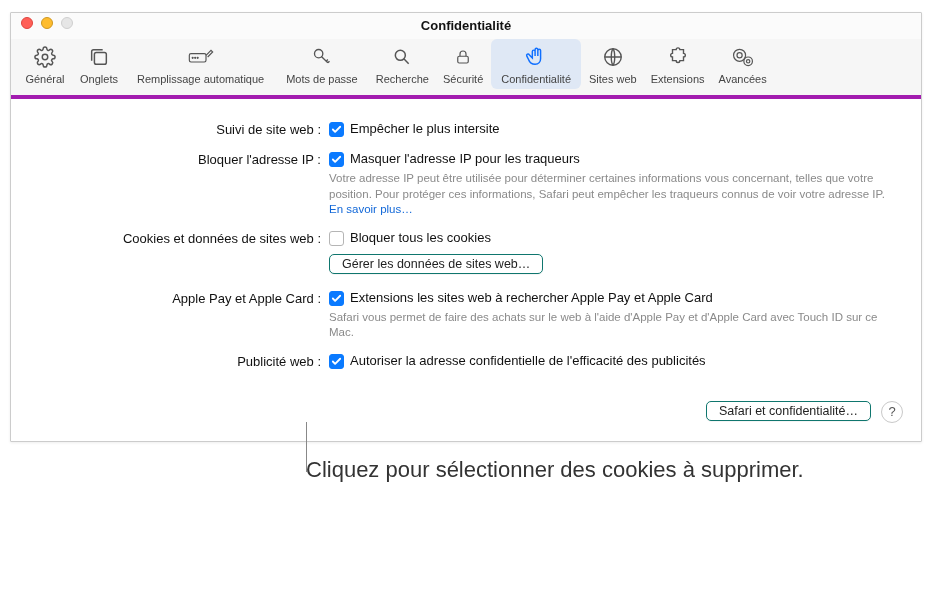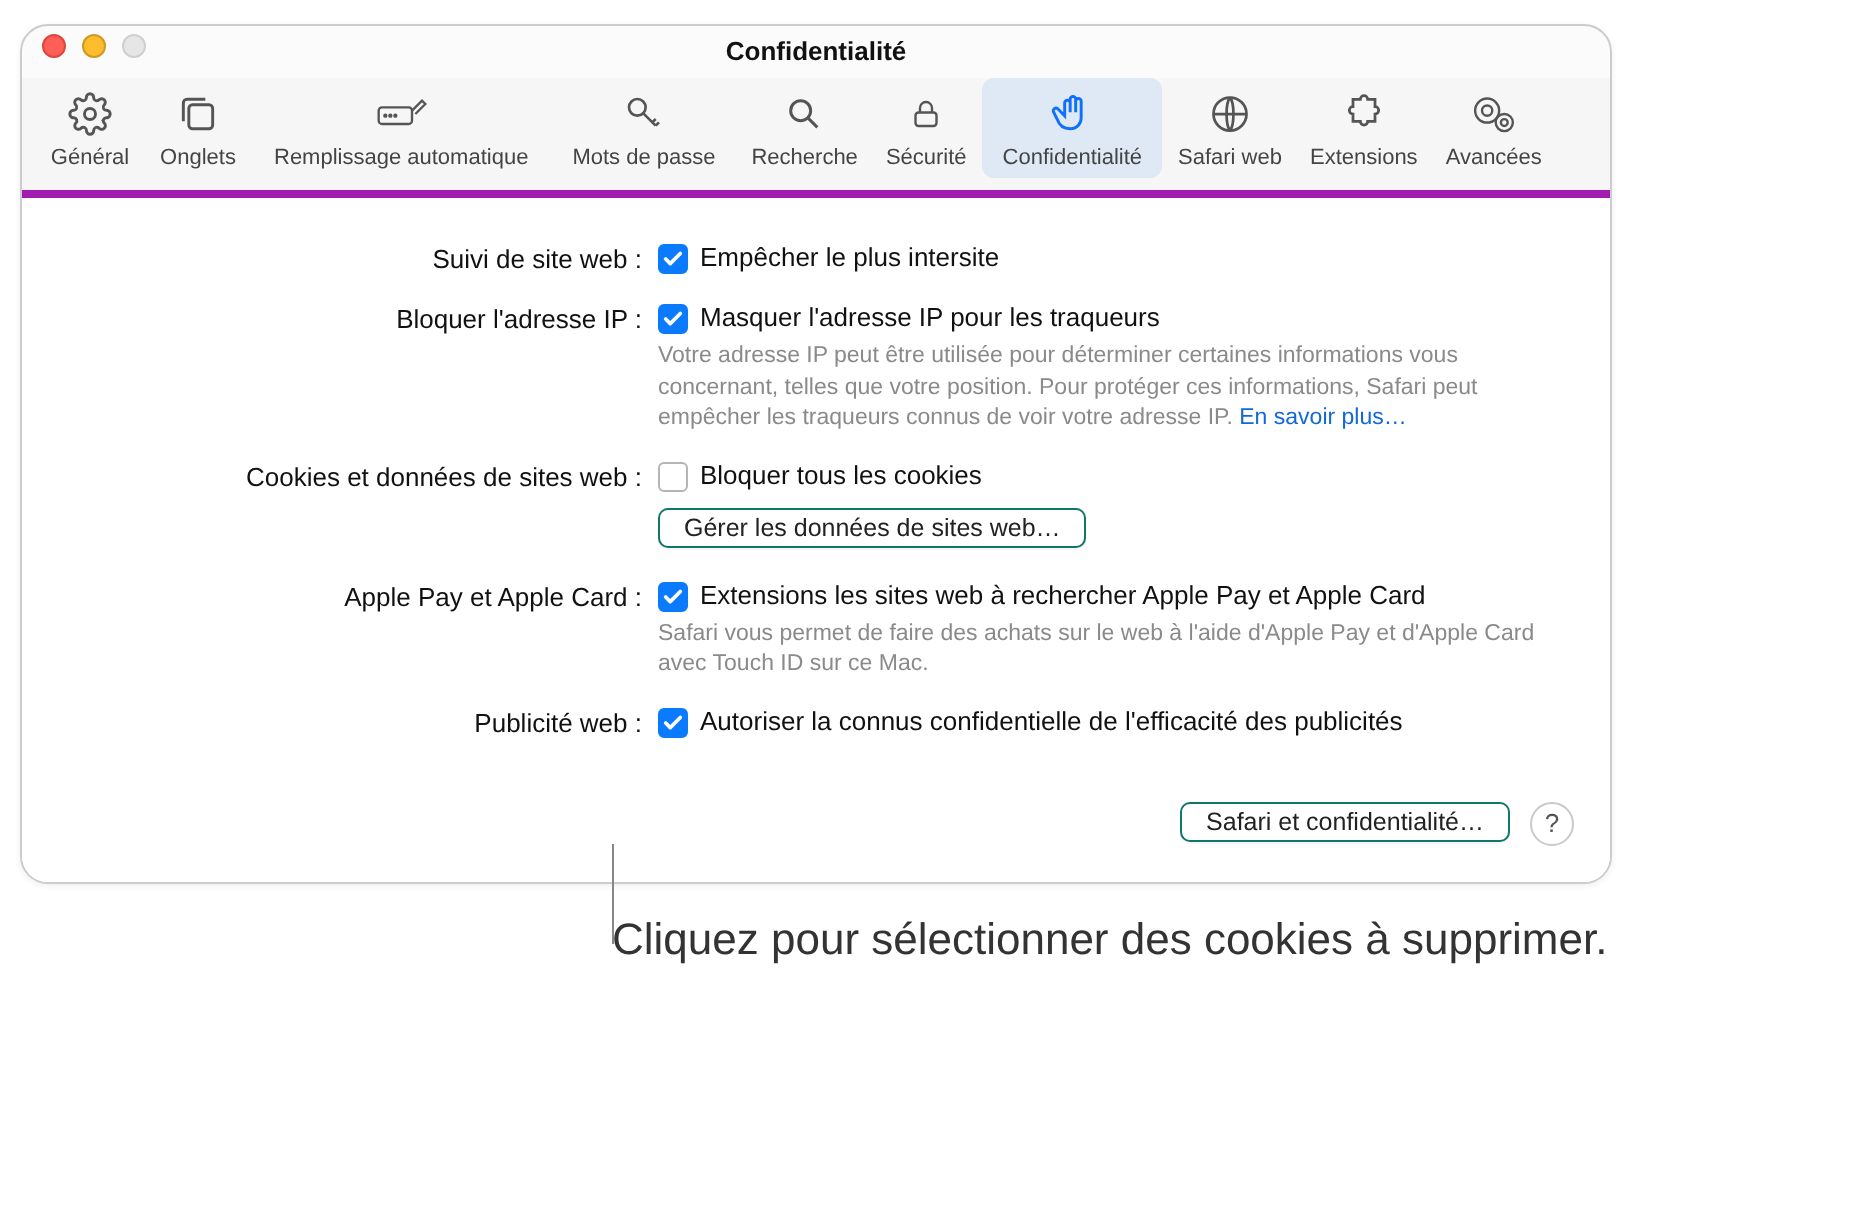--- a/index.html
+++ b/index.html
@@ -1,17 +1,17 @@
 <!DOCTYPE html>
 <html><head>
 <meta charset="utf-8">
 <style>
 * { box-sizing: border-box; margin: 0; padding: 0; }
 body { font-family: -apple-system, "Helvetica Neue", Arial, sans-serif; background: #fff; padding: 12px 10px; width: 931px; }
-.window { width: 796px; border: 1px solid #ccc; border-radius: 14px; overflow: hidden; box-shadow: 0 1px 3px rgba(0,0,0,0.07); background: #fbfbfb; position: relative; }
+.window { width: 912px; border: 1px solid #ccc; border-radius: 1px; overflow: hidden; box-shadow: 0 1px 3px rgba(0,0,0,0.07); background: #fbfbfb; position: relative; }
 .titlebar { height: 26px; display: flex; align-items: center; padding: 0 10px; position: relative;}
 .traffic { display: flex; gap: 8px; position: absolute; left:10px; top:4px;}
 .traffic span { width: 12px; height: 12px; border-radius: 50%; display:block;}
 .trf-close { background: #ff5f57; border:0.5px solid #e0443e;}
 .trf-min { background: #febc2e; border:0.5px solid #cf9820;}
 .trf-max { background: #e6e6e6; border:0.5px solid #cfcfcf;}
 .win-title { position:absolute; left:0; right:0; text-align:center; font-weight:600; font-size:13px; color:#111; top:5px;}
 .toolbar { display:flex; border-bottom:4px solid #a21caf; background:#f6f6f6; padding:0 8px 6px 8px;}
 .tool-item { display:flex; flex-direction:column; align-items:center; justify-content:flex-end; padding:4px 6px 4px 6px; border-radius:6px; font-size:11px; color:#444; margin-right:2px; min-width:52px; }
 .tool-item.wide { min-width: auto; padding-left:10px; padding-right:10px;}
@@ -118,21 +118,21 @@
       </div>
       <div class="tool-label">Confidentialité</div>
     </div>
     <div class="tool-item">
       <div class="tool-icon">
         <svg width="22" height="22" viewBox="0 0 24 24" fill="none" stroke="currentColor" stroke-width="1.5">
             <circle cx="12" cy="12" r="9"></circle>
             <path d="M3 12h18M12 3c2.5 3 2.5 15 0 18M12 3c-2.5 3-2.5 15 0 18"></path>
           </svg>
       </div>
-      <div class="tool-label">Safari web</div>
+      <div class="tool-label">Sites web</div>
     </div>
     <div class="tool-item">
       <div class="tool-icon">
         <svg width="22" height="22" viewBox="0 0 24 24" fill="none" stroke="currentColor" stroke-width="1.5">
             <path d="M14 4a2 2 0 1 0-4 0H6v4a2 2 0 1 0 0 4v4h4a2 2 0 1 0 4 0h4v-4a2 2 0 1 0 0-4V4h-4z"></path>
           </svg>
       </div>
       <div class="tool-label">Extensions</div>
     </div>
     <div class="tool-item">
@@ -209,21 +209,21 @@
 
     <div class="row">
       <div class="row-label">Publicité web :</div>
       <div class="row-body">
         <div class="check-line">
           <div class="checkbox checked">
               <svg width="11" height="11" viewBox="0 0 12 12">
                 <path d="M2 6l2.5 2.5L10 3" stroke="#fff" stroke-width="2" fill="none" stroke-linecap="round" stroke-linejoin="round"></path>
               </svg>
             </div>
-          <span>Autoriser la connus confidentielle de l'efficacité des publicités</span>
+          <span>Autoriser la adresse confidentielle de l'efficacité des publicités</span>
         </div>
       </div>
     </div>
 
     <div class="bottom-row">
       <div class="mac-btn" style="margin-top:0;">Safari et confidentialité…</div>
       <div class="help-btn">?</div>
     </div>
 
   </div>

